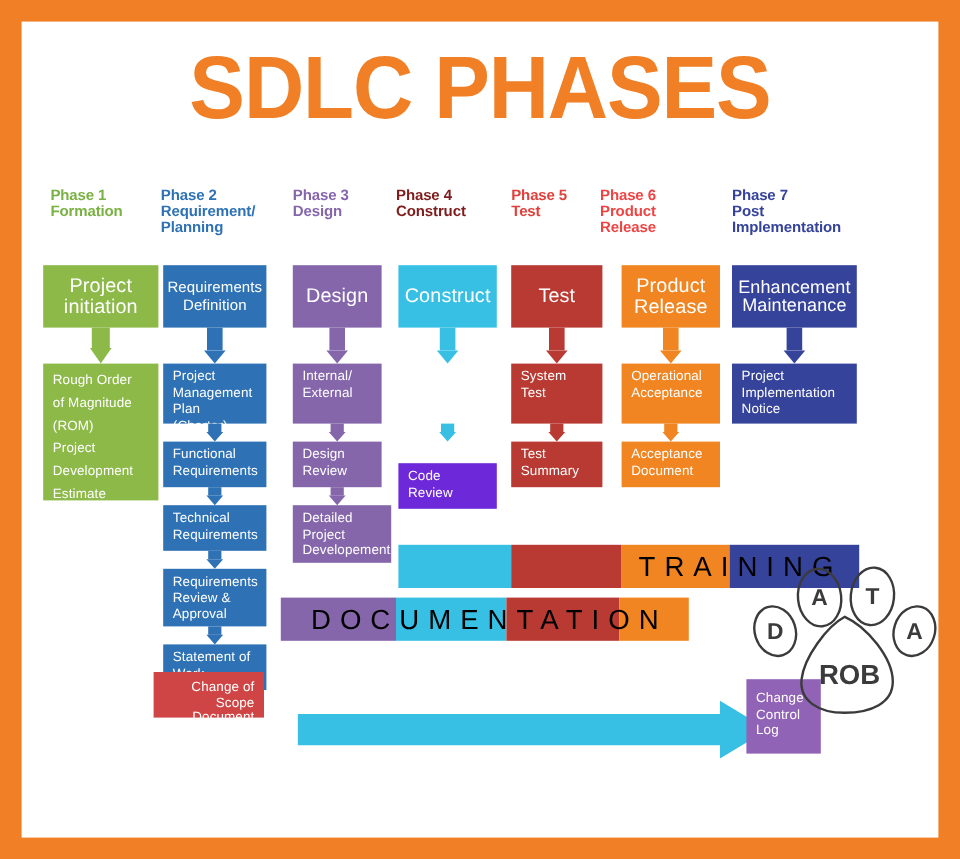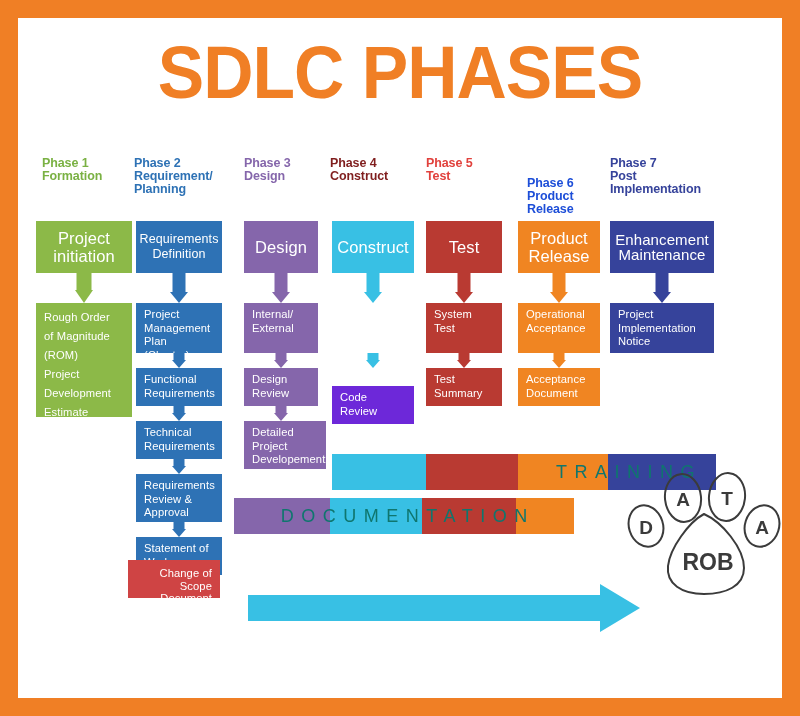--- a/index.html
+++ b/index.html
@@ -67,21 +67,21 @@
     width:0;height:0;border-left:9px solid transparent;border-right:9px solid transparent;
   }
   .arrow.small .head{border-left-width:7px;border-right-width:7px;}
 
   
   .band{display:flex;}
   .band .seg{height:100%;}
   .band-label{
     position:absolute;left:0;top:0;width:100%;height:100%;
     display:flex;align-items:center;justify-content:flex-end;
-    color:#0f766e;font-size:18px;letter-spacing:7.5px;
+    color:#000000;font-size:23px;letter-spacing:7.5px;
     padding-right:14px;box-sizing:border-box;
     text-indent:7.5px;
   }
   #documentation .band-label{justify-content:center;padding-right:0;}
 
   
   #scope-arrow{left:230px;top:566px;width:392px;height:48px;}
   #scope-arrow svg{display:block;}
 
   
@@ -105,21 +105,21 @@
 Formation</div>
   <div class="abs phase-head" style="left:116px;top:139px;width:108px;color:#2e72b5;">Phase 2
 Requirement/
 Planning</div>
   <div class="abs phase-head" style="left:226px;top:139px;width:92px;color:#8566ab;">Phase 3
 Design</div>
   <div class="abs phase-head" style="left:312px;top:139px;width:96px;color:#7f1d1d;">Phase 4
 Construct</div>
   <div class="abs phase-head" style="left:408px;top:139px;width:92px;color:#e1413c;">Phase 5
 Test</div>
-  <div class="abs phase-head" style="left:509px;top:139px;width:92px;color:#1d4ed8;margin-top:20px;">Phase 6
+  <div class="abs phase-head" style="left:482px;top:139px;width:92px;color:#ef4444;">Phase 6
 Product
 Release</div>
   <div class="abs phase-head" style="left:592px;top:139px;width:140px;color:#36439b;">Phase 7
 Post
 Implementation</div>
 
   <div class="abs node head-node" style="left:18px;top:203px;width:96px;height:52px;background:#8cb948;">Project
 initiation</div>
   <div class="abs arrow" style="left:18px;top:255px;width:96px;height:30px;">
     <div class="stem" style="width:15px;height:18px;background:#8cb948;"></div>
@@ -261,20 +261,23 @@
 
   <div class="abs node tall" style="left:110px;top:542px;width:92px;height:38px;background:#cf4444;line-height:12.5px;padding-top:7px;text-align:right;">Change of Scope
 Document</div>
 
   <div class="abs" id="scope-arrow">
     <svg width="392" height="48" viewBox="0 0 392 48">
       <polygon points="0,11 352,11 352,0 392,24 352,48 352,37 0,37" fill="#38c0e4"></polygon>
     </svg>
   </div>
 
+  <div class="abs node tall" style="left:604px;top:548px;width:62px;height:62px;background:#9163b6;line-height:13.5px;padding-top:10px;">Change
+Control
+Log</div>
 
   <div class="abs" id="paw">
     <svg width="160" height="140" viewBox="0 0 160 140">
 
       <path d="M78 44 C63 52 44 78 42 96 C40 114 56 124 78 124 C100 124 118 116 118 98 C118 78 96 52 78 44 Z" fill="none" stroke="#3b3b3b" stroke-width="2"></path>
 
       <ellipse cx="20" cy="56" rx="17" ry="21" fill="none" stroke="#3b3b3b" stroke-width="2" transform="rotate(-18 20 56)"></ellipse>
       <ellipse cx="57" cy="28" rx="18" ry="24" fill="none" stroke="#3b3b3b" stroke-width="2" transform="rotate(-6 57 28)"></ellipse>
       <ellipse cx="101" cy="27" rx="18" ry="24" fill="none" stroke="#3b3b3b" stroke-width="2" transform="rotate(6 101 27)"></ellipse>
       <ellipse cx="136" cy="56" rx="17" ry="21" fill="none" stroke="#3b3b3b" stroke-width="2" transform="rotate(18 136 56)"></ellipse>

